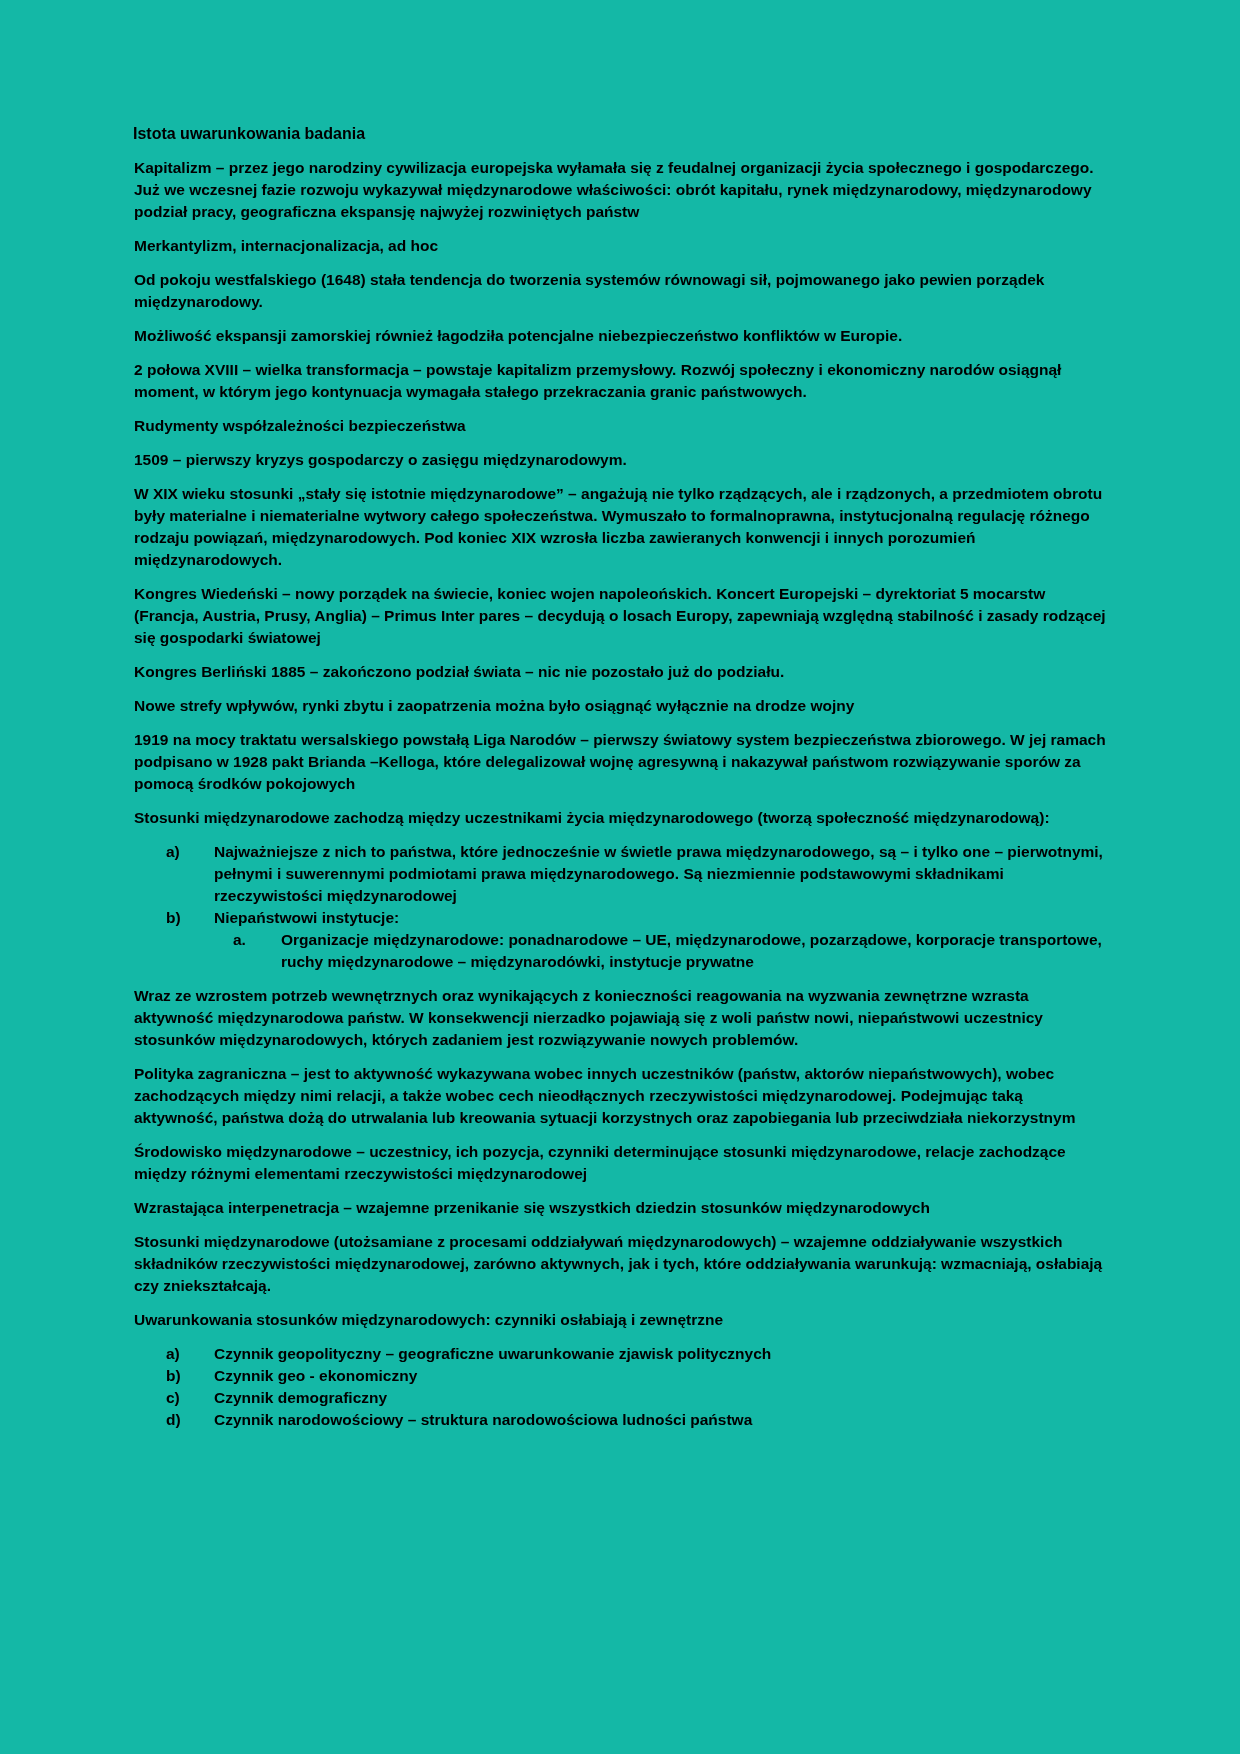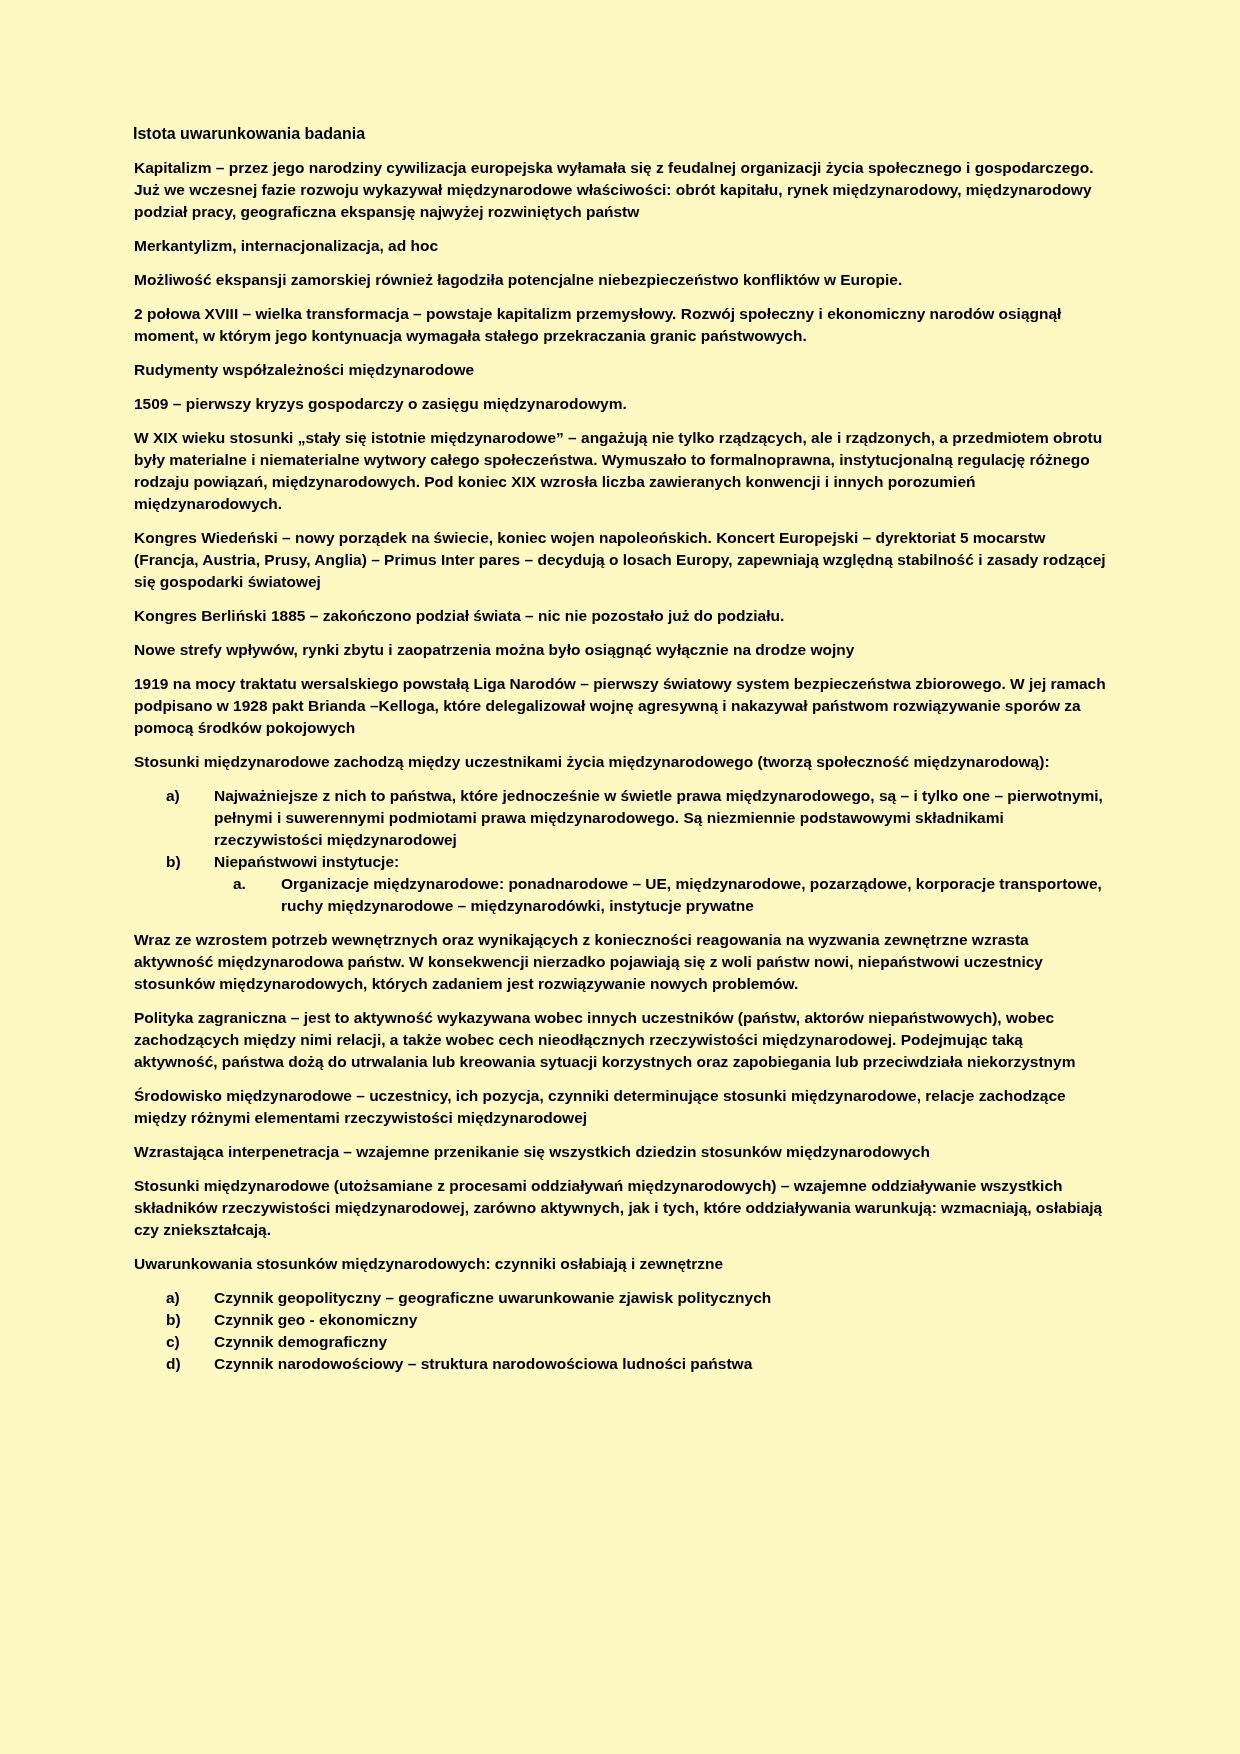--- a/index.html
+++ b/index.html
@@ -5,21 +5,21 @@
   html, body {
     margin: 0;
     padding: 0;
     background: #ffffff;
   }
   .page {
     position: relative;
     width: 1240px;
     min-height: 1754px;
     box-sizing: border-box;
-    background: #fef9c3;
+    background: #14b8a6;
     padding: 123px 133px 80px 133px;
     font-family: "Liberation Sans", "DejaVu Sans", sans-serif;
     font-weight: 700;
     font-size: 15.5px;
     line-height: 22px;
     color: #000000;
     -webkit-font-smoothing: antialiased;
   }
   .doc-title {
     font-size: 16px;
@@ -42,23 +42,24 @@
 </style>
 </head>
 <body>
 
 <div class="page">
 
   <h1 class="doc-title">Istota uwarunkowania badania</h1>
 
   <p class="para">Kapitalizm – przez jego narodziny cywilizacja europejska wyłamała się z feudalnej organizacji życia społecznego i gospodarczego. Już we wczesnej fazie rozwoju wykazywał międzynarodowe właściwości: obrót kapitału, rynek międzynarodowy, międzynarodowy podział pracy, geograficzna ekspansję najwyżej rozwiniętych państw</p>
   <p class="para">Merkantylizm, internacjonalizacja, ad hoc</p>
+  <p class="para">Od pokoju westfalskiego (1648) stała tendencja do tworzenia systemów równowagi sił, pojmowanego jako pewien porządek międzynarodowy.</p>
   <p class="para">Możliwość ekspansji zamorskiej również łagodziła potencjalne niebezpieczeństwo konfliktów w Europie.</p>
   <p class="para">2 połowa XVIII – wielka transformacja – powstaje kapitalizm przemysłowy. Rozwój społeczny i ekonomiczny narodów osiągnął moment, w którym jego kontynuacja wymagała stałego przekraczania granic państwowych.</p>
-  <p class="para">Rudymenty współzależności międzynarodowe</p>
+  <p class="para">Rudymenty współzależności bezpieczeństwa</p>
   <p class="para">1509 – pierwszy kryzys gospodarczy o zasięgu międzynarodowym.</p>
   <p class="para">W XIX wieku stosunki „stały się istotnie międzynarodowe” – angażują nie tylko rządzących, ale i rządzonych, a przedmiotem obrotu były materialne i niematerialne wytwory całego społeczeństwa. Wymuszało to formalnoprawna, instytucjonalną  regulację różnego rodzaju powiązań, międzynarodowych. Pod koniec XIX wzrosła liczba zawieranych konwencji i innych porozumień międzynarodowych.</p>
   <p class="para">Kongres Wiedeński – nowy porządek na świecie, koniec wojen napoleońskich. Koncert Europejski – dyrektoriat 5 mocarstw (Francja, Austria, Prusy, Anglia) – Primus Inter pares  – decydują o losach Europy, zapewniają względną stabilność i zasady rodzącej się gospodarki światowej</p>
   <p class="para">Kongres Berliński 1885 – zakończono podział świata – nic nie pozostało już do podziału.</p>
   <p class="para">Nowe strefy wpływów, rynki zbytu i zaopatrzenia można było osiągnąć wyłącznie na drodze wojny</p>
   <p class="para">1919 na mocy traktatu wersalskiego powstałą Liga Narodów – pierwszy światowy system bezpieczeństwa zbiorowego. W jej ramach podpisano w 1928 pakt Brianda –Kelloga, które delegalizował wojnę agresywną i nakazywał państwom rozwiązywanie sporów za pomocą środków pokojowych</p>
   <p class="para">Stosunki międzynarodowe zachodzą między uczestnikami życia międzynarodowego (tworzą społeczność międzynarodową):</p>
 
   <div class="wlist">
     <div class="wlist-item indent-1">

